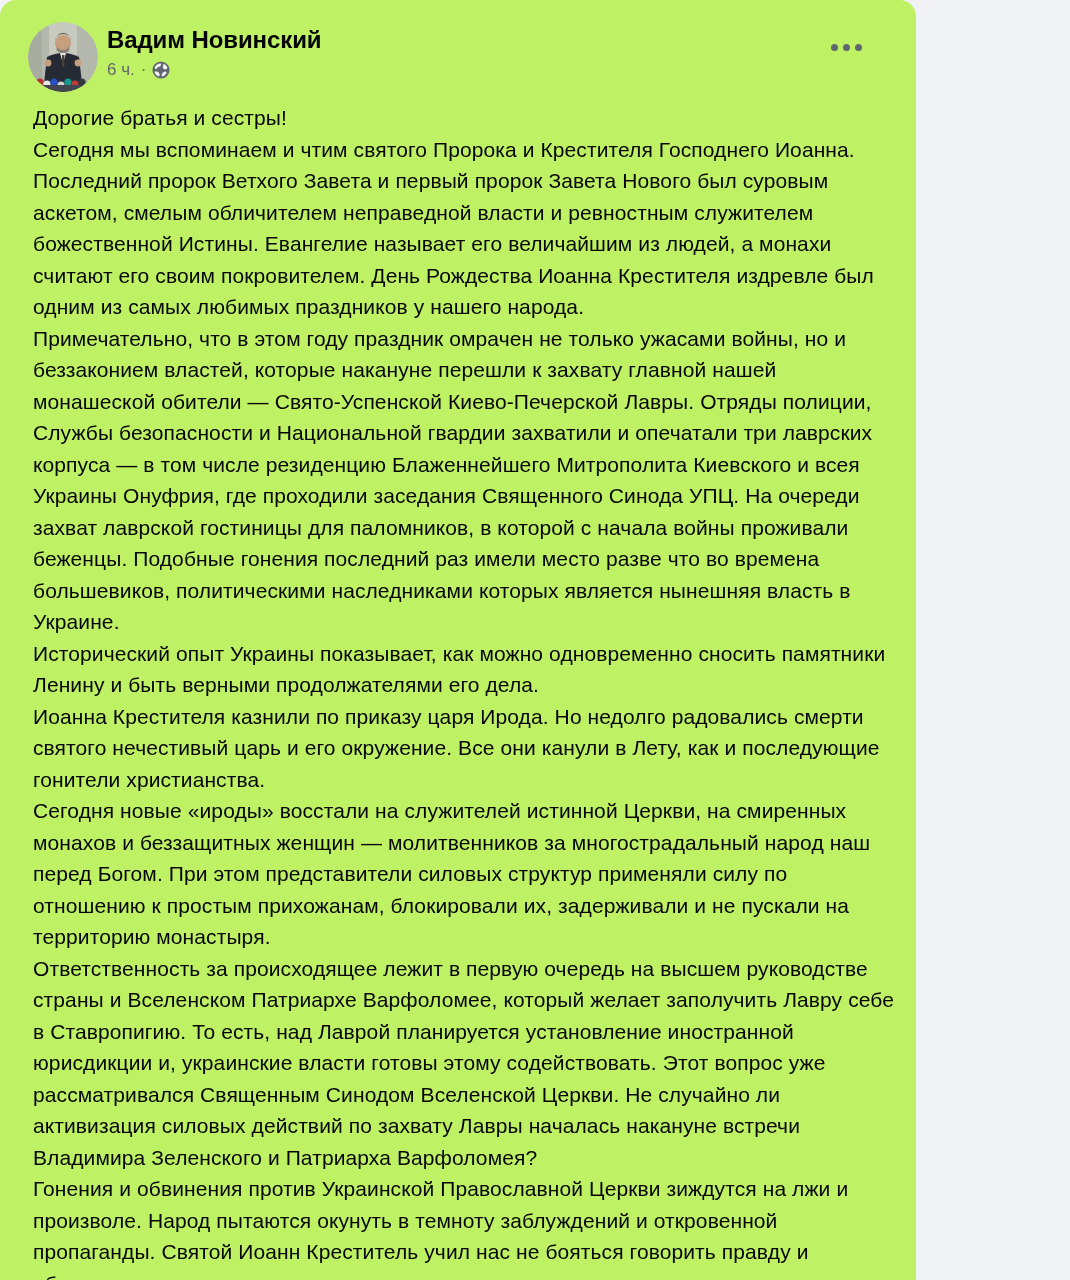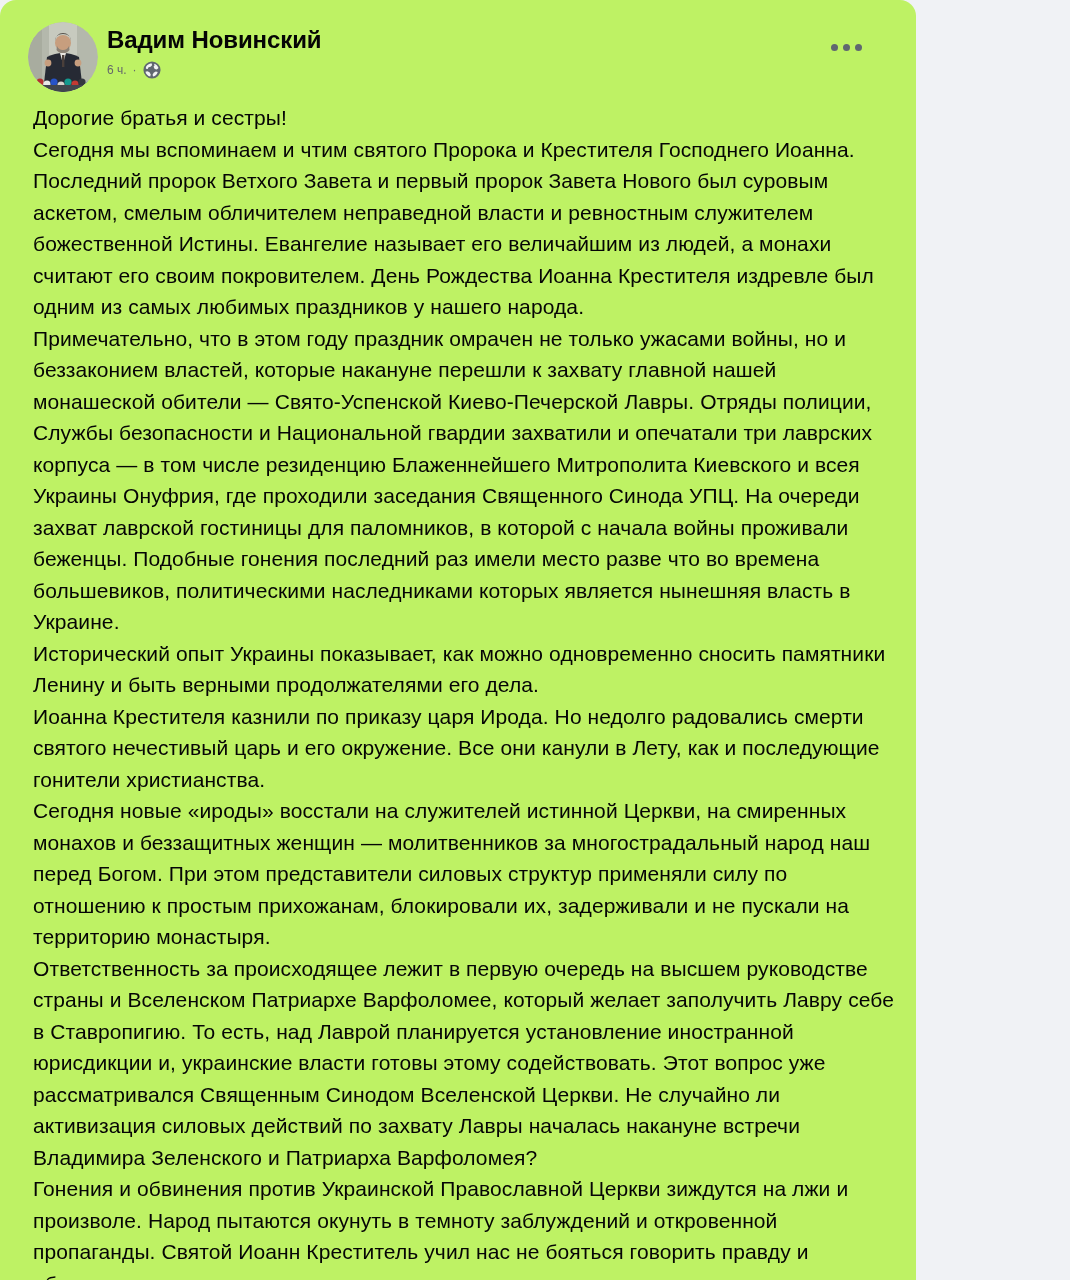--- a/index.html
+++ b/index.html
@@ -45,21 +45,21 @@
     font-weight: 700;
     line-height: 28px;
     color: #050505;
     letter-spacing: -0.1px;
     cursor: pointer;
   }
   .meta-row {
     margin-top: 4px;
     display: flex;
     align-items: center;
-    font-size: 12px;
+    font-size: 17px;
     line-height: 24px;
     color: #65676b;
   }
   .meta-row .sep {
     margin: 0 6px;
   }
   .globe-wrap {
     display: inline-flex;
     align-items: center;
   }

